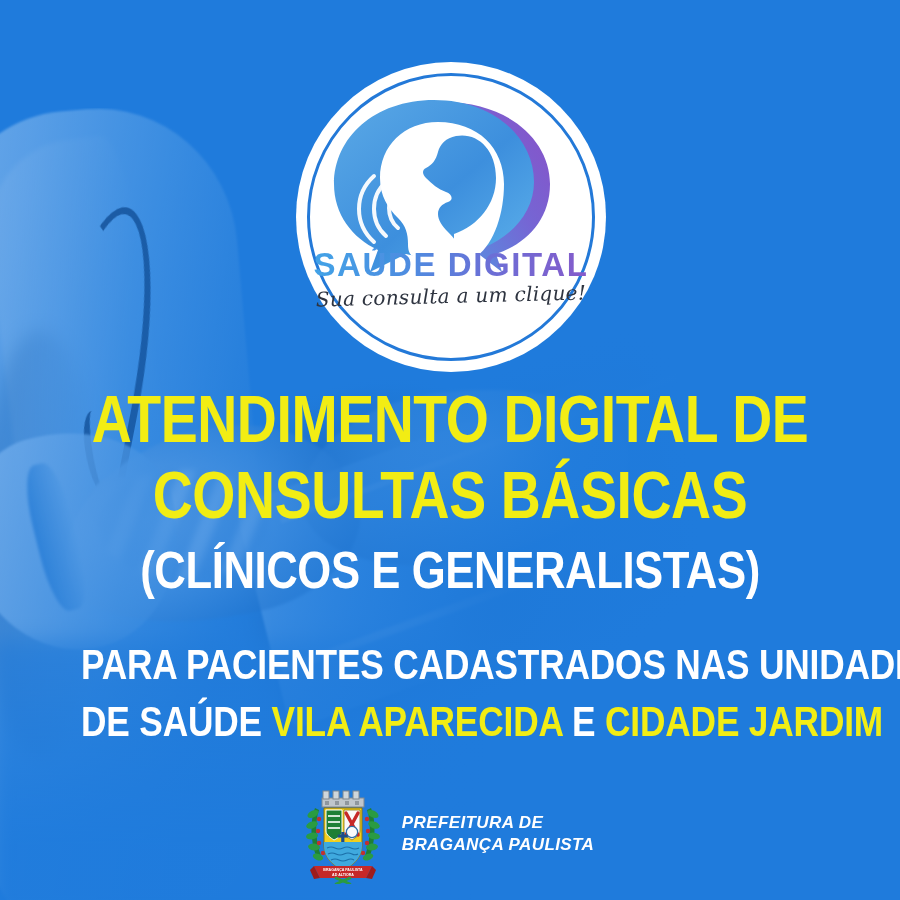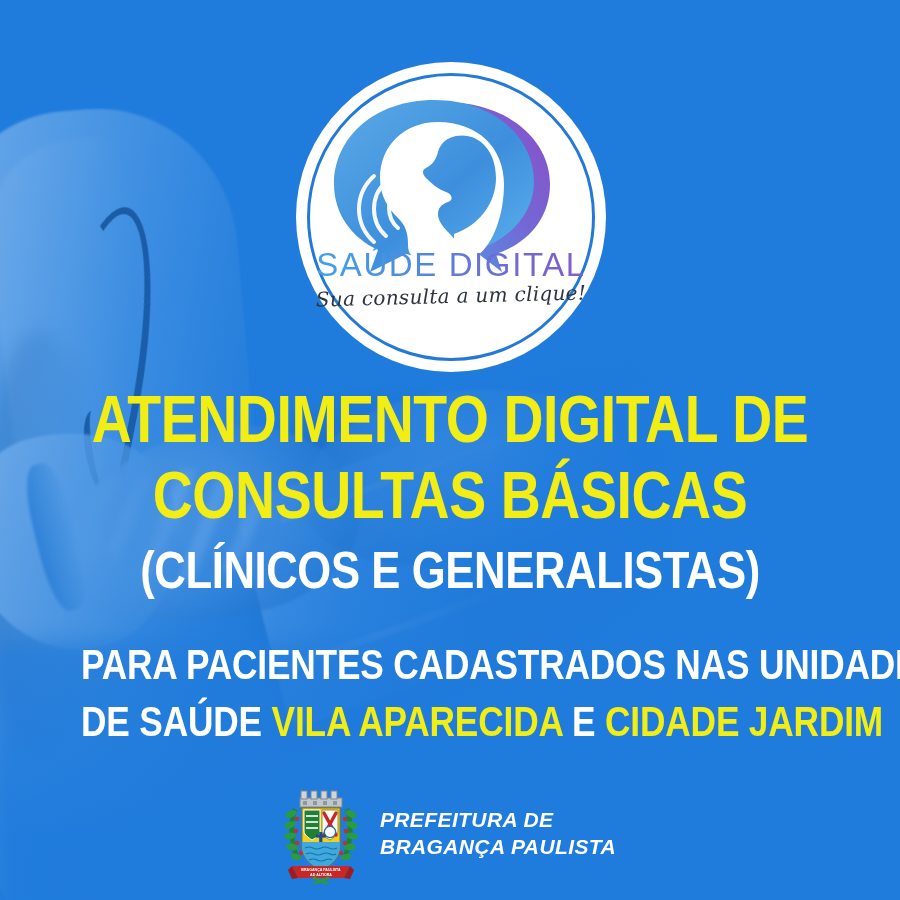--- a/index.html
+++ b/index.html
@@ -227,21 +227,21 @@
     position:absolute;
     left:30px; top:30px;
     width:250px; height:180px;
   }
   .logo-wordmark {
     position:absolute;
     left:0; right:0; top:186px;
     text-align:center;
     font-family:"Liberation Sans", sans-serif;
     font-size:33px;
-    font-weight:400;
+    font-weight:700;
     letter-spacing:1.6px;
     background:linear-gradient(95deg,#3FA7E8 0%, #4F8BE0 38%, #6B6FD6 62%, #8A57C8 100%);
     -webkit-background-clip:text;
     background-clip:text;
     color:transparent;
     -webkit-text-fill-color:transparent;
     line-height:1;
   }
   .logo-tagline {
     position:absolute;
@@ -299,21 +299,21 @@
     align-items:center;
     justify-content:center;
     gap:22px;
     z-index:9;
   }
   .crest { width:74px; height:96px; position:relative; flex:0 0 auto; }
   .city {
     font-family:"Liberation Sans", sans-serif;
     font-weight:700;
     font-style:italic;
-    font-size:21px;
+    font-size:17px;
     line-height:1.28;
     color:#FFFFFF;
     letter-spacing:.4px;
     text-align:left;
     padding-bottom:4px;
   }
 </style>
 </head>
 <body>
 

